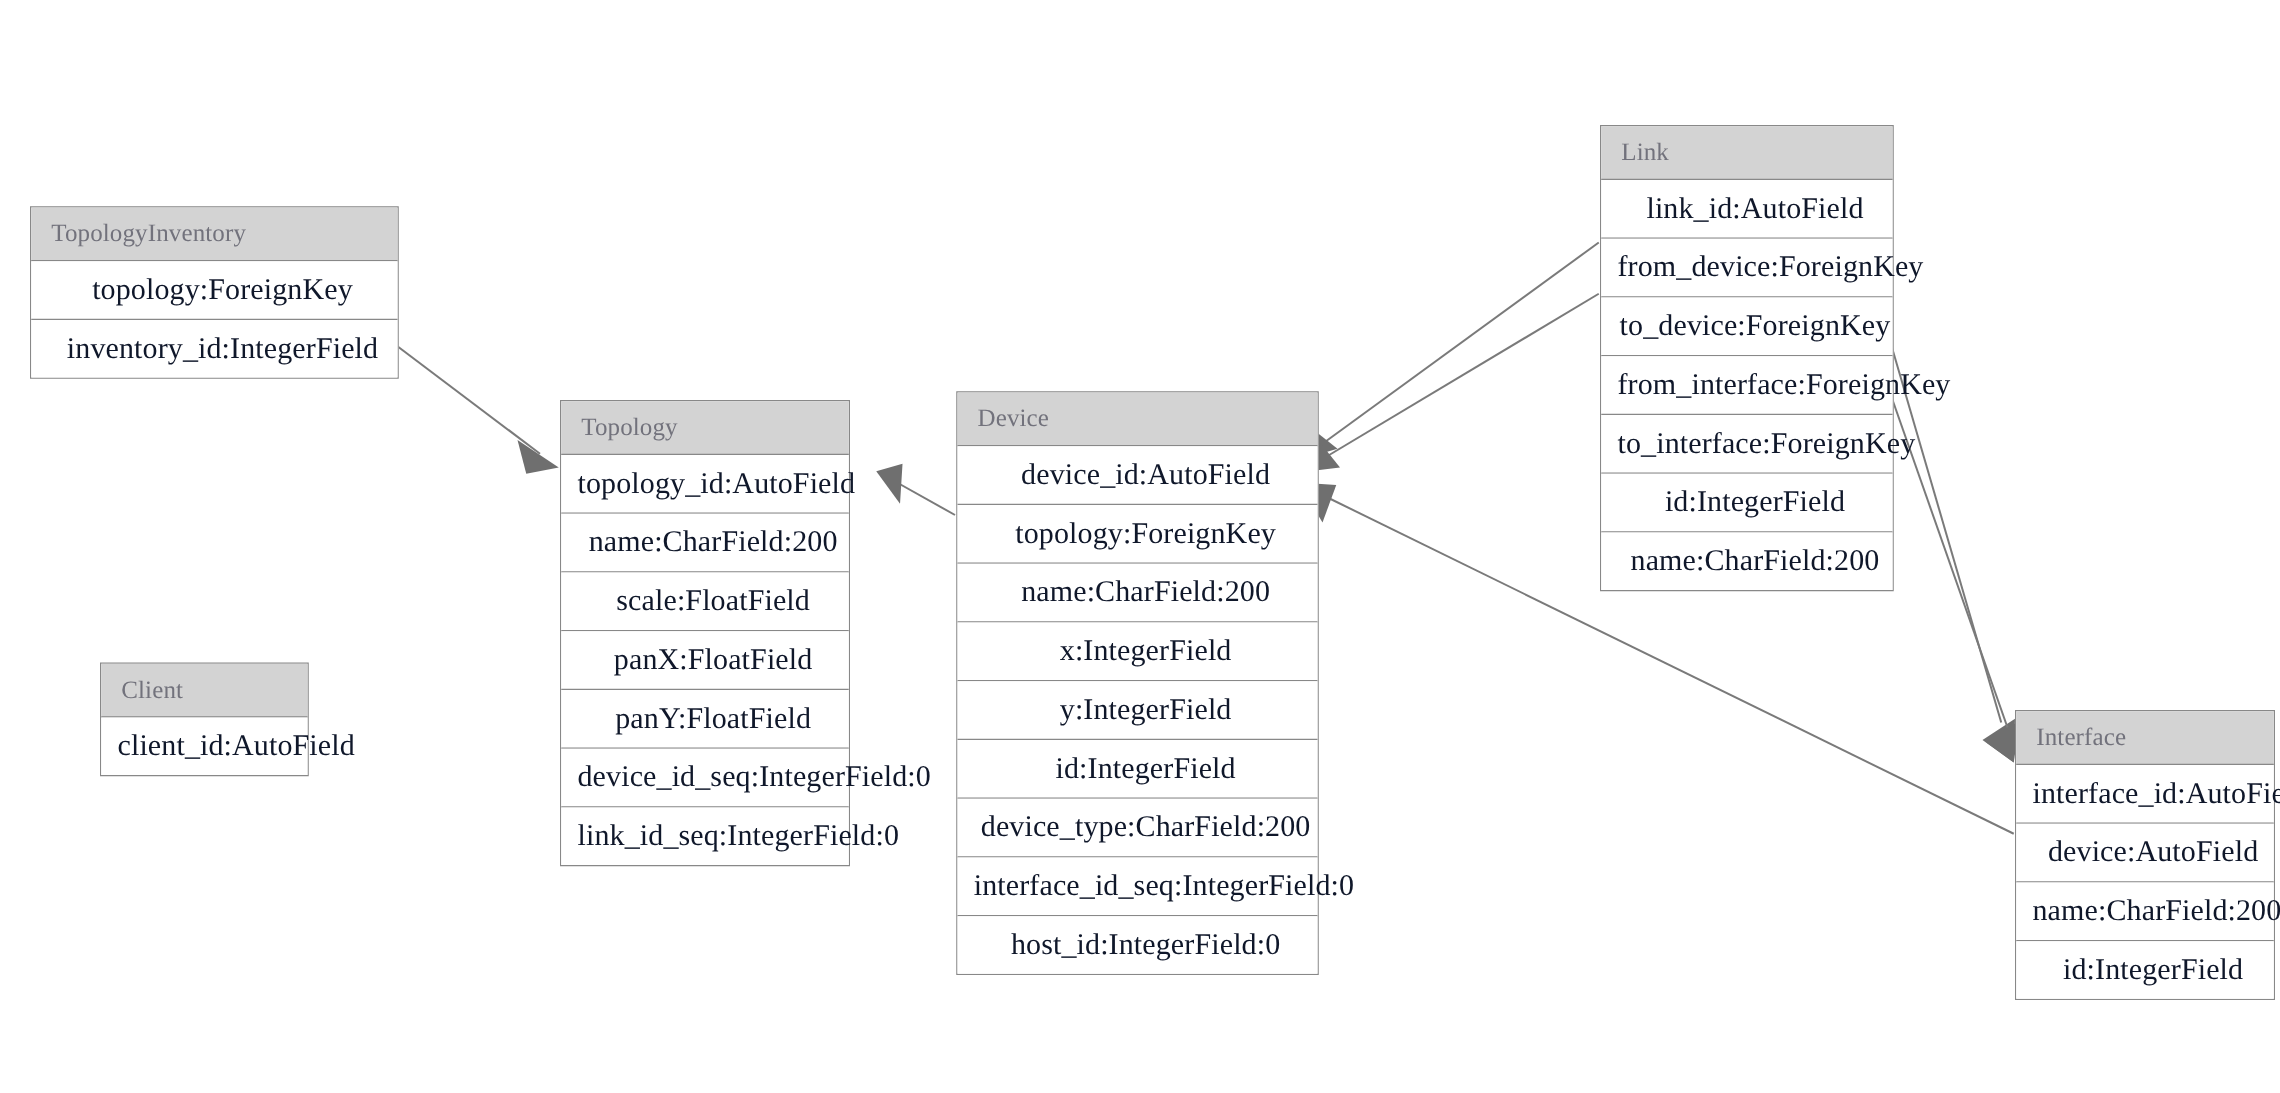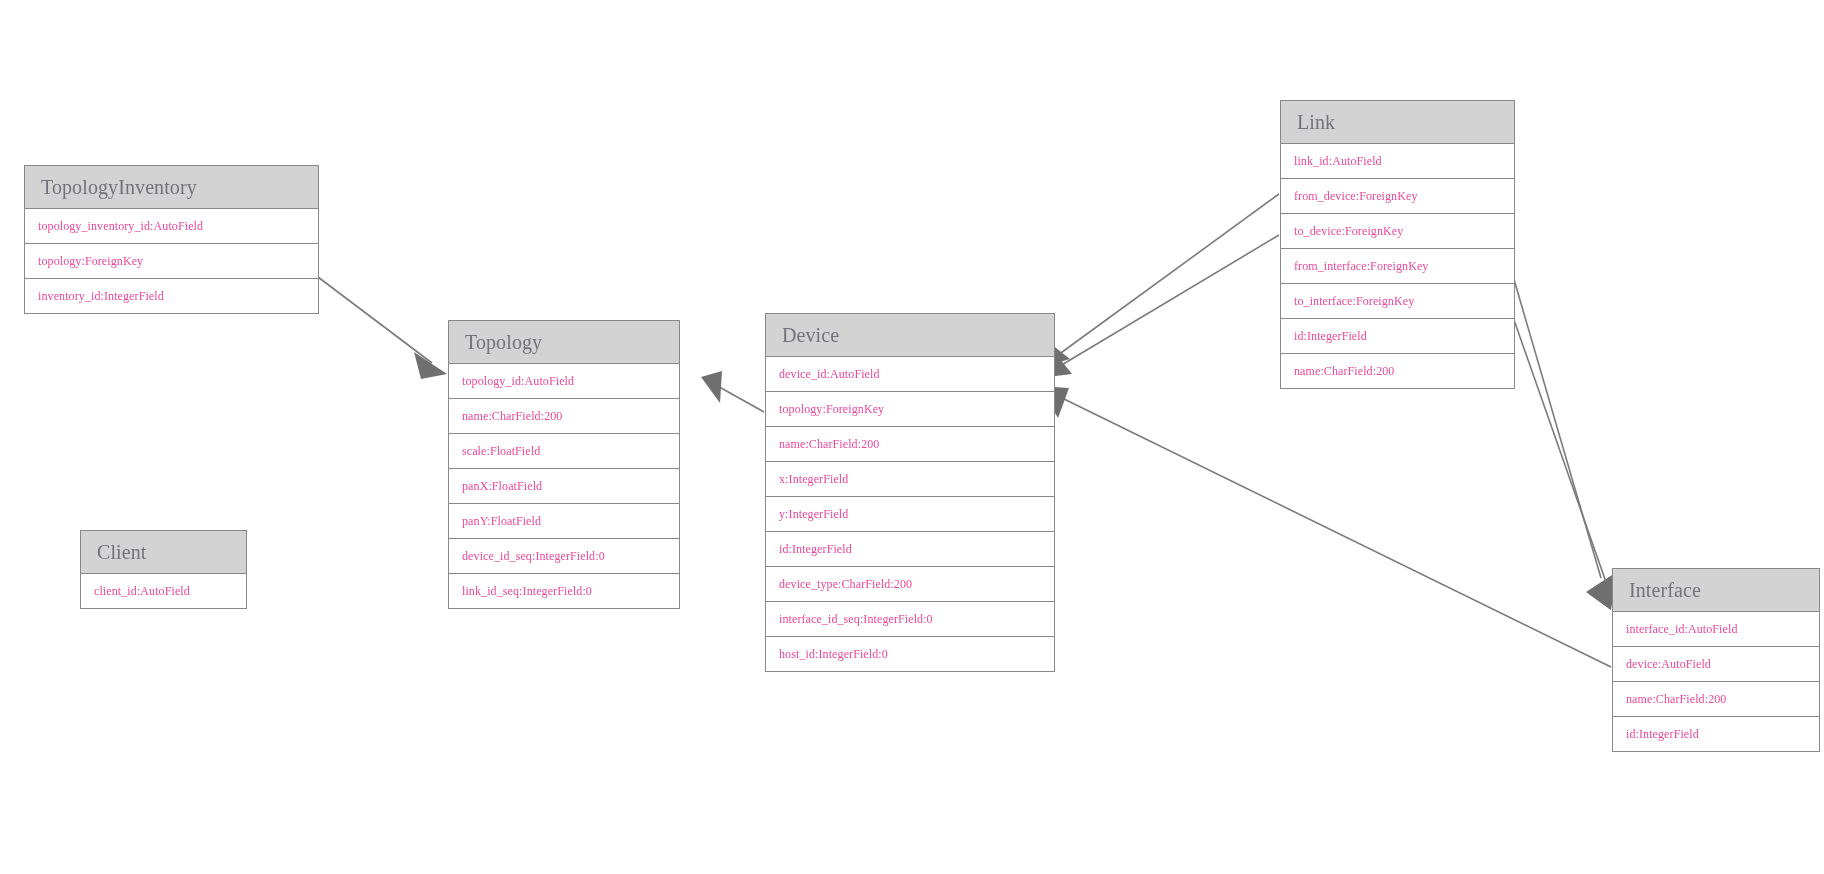--- a/index.html
+++ b/index.html
@@ -40,26 +40,27 @@
     font-size: 20px;
     line-height: 1;
     padding: 11px 0 11px 16px;
     white-space: nowrap;
     letter-spacing: 0.1px;
   }
   .entity-field {
     box-sizing: border-box;
     background: #ffffff;
     border-bottom: 1px solid #888888;
-    color: #ec4899;
-    font-size: 12px;
+    color: #0f172a;
+    font-size: 24px;
     line-height: 1;
     padding: 11px 0 11px 13px;
     white-space: nowrap;
     letter-spacing: 0.1px;
+    text-align: center;
   }
   .entity-field.last {
     border-bottom: none;
   }
 </style>
 </head>
 <body>
 
 <div id="canvas">
 
@@ -96,21 +97,20 @@
     </g>
 
     <g>
       <line x1="1513" y1="317" x2="1606" y2="582" stroke="#7a7a7a" stroke-width="1.6"></line>
       <polygon points="1611,610 1616,576 1589,594" fill="#6f6f6f"></polygon>
     </g>
   </svg>
 
   <div class="entity" style="left:24px; top:165px; width:295px;">
     <div class="entity-header">TopologyInventory</div>
-    <div class="entity-field">topology_inventory_id:AutoField</div>
     <div class="entity-field">topology:ForeignKey</div>
     <div class="entity-field last">inventory_id:IntegerField</div>
   </div>
 
   <div class="entity" style="left:80px; top:530px; width:167px;">
     <div class="entity-header">Client</div>
     <div class="entity-field last">client_id:AutoField</div>
   </div>
 
   <div class="entity" style="left:448px; top:320px; width:232px;">

